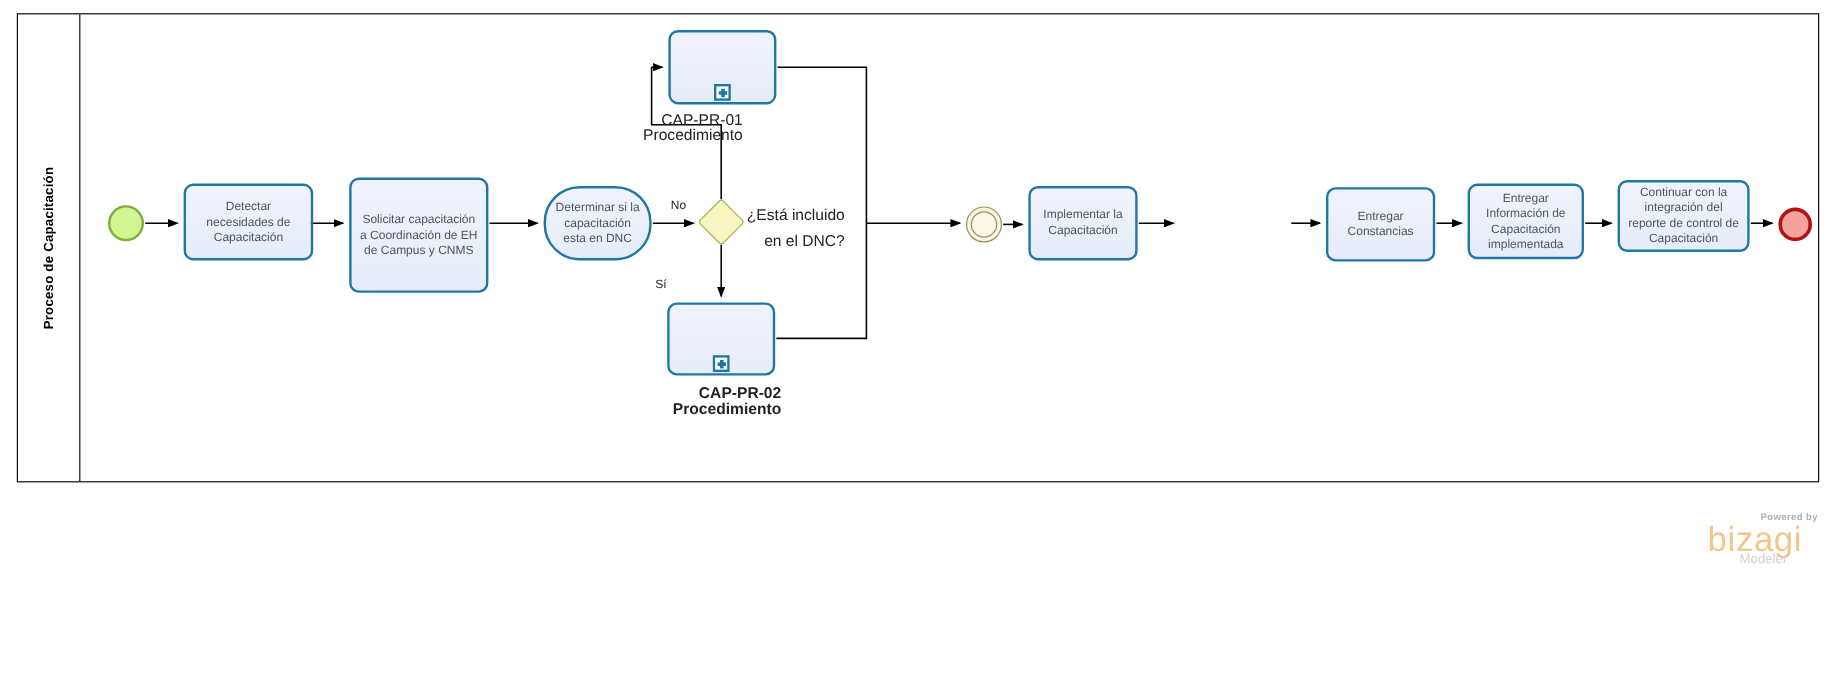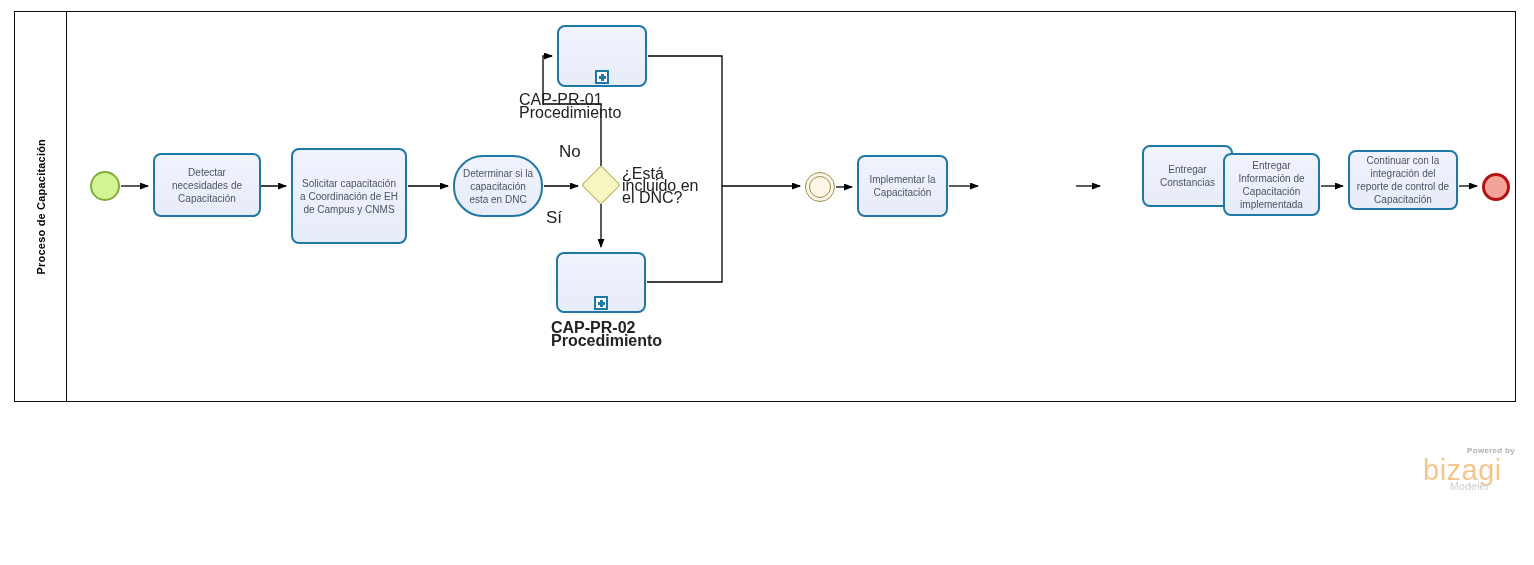--- a/index.html
+++ b/index.html
@@ -49,23 +49,23 @@
     border:1.5px solid var(--gateway-border,#b3ad4e);border-radius:3px;
     background:var(--gateway-fill,#f7f5c1);transform:rotate(45deg);
   }
   .plus-box{
     position:absolute;left:50%;bottom:1px;transform:translateX(-50%);
     width:14px;height:14px;box-sizing:border-box;border:2px solid var(--task-border,#1f78a4);
     background:#fff;
   }
   .plus-box::before{content:"";position:absolute;left:1.5px;right:1.5px;top:50%;margin-top:-1.5px;height:3px;background:var(--task-border,#1f78a4);}
   .plus-box::after{content:"";position:absolute;top:1.5px;bottom:1.5px;left:50%;margin-left:-1.5px;width:3px;background:var(--task-border,#1f78a4);}
-  .flow-label{position:absolute;z-index:3;font-size:17px;color:#222;}
-  .anno{position:absolute;z-index:3;font-size:16px;color:#222;text-align:left;line-height:13px;}
-  .logo{position:absolute;left:1423px;top:446px;width:92px;z-index:3;}
+  .flow-label{position:absolute;z-index:3;font-size:10px;color:#222;margin-top:24px;}
+  .anno{position:absolute;z-index:3;font-size:13px;color:#222;text-align:right;line-height:13px;}
+  .logo{position:absolute;left:1423px;top:426px;width:92px;z-index:3;}
   .logo .powered{font-size:8px;font-weight:bold;color:#aab0b6;text-align:right;letter-spacing:.3px;}
   .logo .brand{font-size:29px;color:var(--brand-orange,#f4c68e);line-height:30px;letter-spacing:.5px;}
   .logo .product{font-size:11px;color:#ccd0d4;margin-top:-5px;text-align:center;padding-left:1px;}
 </style>
 </head>
 <body>
 
 <div class="canvas">
 
   <div class="pool">
@@ -109,21 +109,21 @@
 
   <div class="node task" style="left:153px;top:153px;width:108px;height:64px;">Detectar necesidades de Capacitación</div>
 
   <div class="node task" style="left:291px;top:148px;width:116px;height:96px;">Solicitar capacitación a Coordinación de EH de Campus y CNMS</div>
 
   <div class="node task" style="left:453px;top:155px;width:90px;height:62px;border-radius:30px;">Determinar si la capacitación esta en DNC</div>
 
   <div class="node task" style="left:857px;top:155px;width:91px;height:62px;">Implementar la Capacitación</div>
 
 
-  <div class="node task" style="left:1105px;top:145px;width:91px;height:62px;margin-left:37px;">Entregar Constancias</div>
+  <div class="node task" style="left:1105px;top:156px;width:91px;height:62px;">Entregar Constancias</div>
 
   <div class="node task" style="left:1223px;top:153px;width:97px;height:63px;">Entregar Información de Capacitación implementada</div>
 
   <div class="node task" style="left:1348px;top:150px;width:110px;height:60px;">Continuar con la integración del reporte de control de Capacitación</div>
 
   <div class="node task" style="left:557px;top:25px;width:90px;height:62px;">
     <span class="plus-box"></span>
   </div>
   <div class="anno" style="left:519px;top:93px;width:100px;">
     <div>CAP-PR-01</div>
@@ -132,21 +132,21 @@
 
   <div class="node task" style="left:556px;top:252px;width:90px;height:61px;">
     <span class="plus-box"></span>
   </div>
   <div class="anno" style="left:551px;top:321px;width:100px;font-weight:bold;">
     <div>CAP-PR-02</div>
     <div>Procedimiento</div>
   </div>
 
   <div class="node gateway" style="left:587px;top:171px;width:28px;height:28px;"></div>
-  <div class="anno" style="left:622px;top:168px;width:82px;line-height:12px;">¿Está incluido en el DNC?</div>
+  <div class="anno" style="left:622px;top:168px;width:82px;line-height:22px;">¿Está incluido en el DNC?</div>
   <div class="flow-label" style="left:559px;top:142px;">No</div>
   <div class="flow-label" style="left:546px;top:208px;">Sí</div>
 
   <div class="logo">
     <div class="powered">Powered by</div>
     <div class="brand">bizagi</div>
     <div class="product">Modeler</div>
   </div>
 
 </div>

